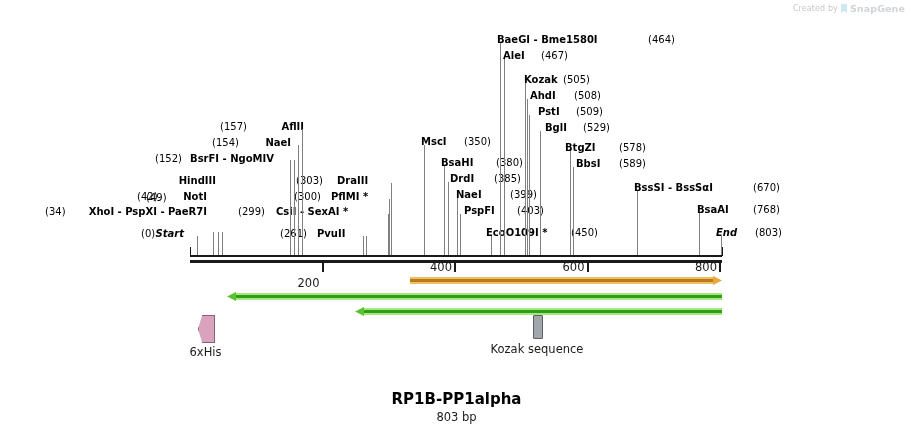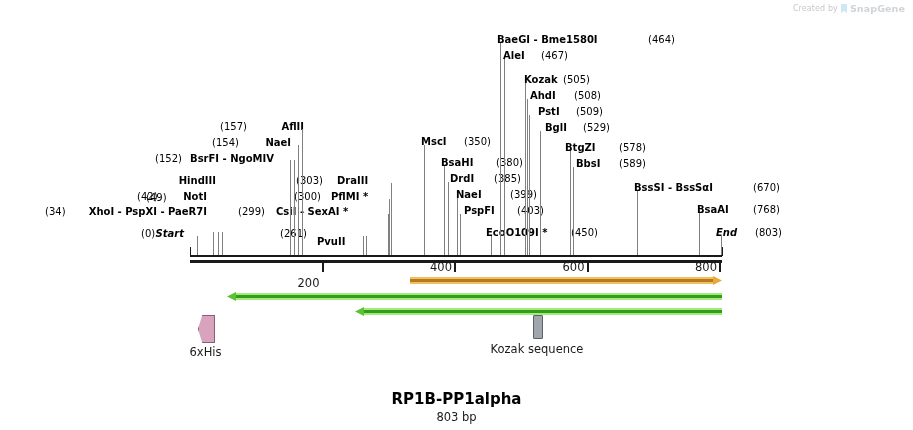--- a/index.html
+++ b/index.html
@@ -148,21 +148,21 @@
       <div class="lbl enz" style="left: auto; top: 205px; right: 706px;">XhoI  -  PspXI  -  PaeR7I</div>
       <div class="lbl pos" style="left: 141px; top: 227px;">(0)</div>
       <div class="lbl enz ital" style="left: auto; top: 227px; right: 729px; padding-left: 7px;">Start</div>
       <div class="lbl pos" style="left: 296px; top: 174px;">(303)</div>
       <div class="lbl enz" style="left: 337px; top: 174px;">DraIII</div>
       <div class="lbl pos" style="left: 294px; top: 190px;">(300)</div>
       <div class="lbl enz" style="left: 331px; top: 190px;">PflMI *</div>
       <div class="lbl pos" style="left: 238px; top: 205px;">(299)</div>
       <div class="lbl enz" style="left: 276px; top: 205px;">CsiI  -  SexAI *</div>
       <div class="lbl pos" style="left: 280px; top: 227px;">(261)</div>
-      <div class="lbl enz" style="left: 317px; top: 227px; margin-top: 8px;">PvuII</div>
+      <div class="lbl enz" style="left: 317px; top: 227px;">PvuII</div>
     </div>
 
   <div id="leaders">
       <div class="leader" style="left: 197px; top: 236px; height: 20px;"></div>
       <div class="leader" style="left: 213px; top: 232px; height: 24px;"></div>
       <div class="leader" style="left: 218px; top: 232px; height: 24px;"></div>
       <div class="leader" style="left: 222px; top: 232px; height: 24px;"></div>
       <div class="leader" style="left: 290px; top: 160px; height: 96px;"></div>
       <div class="leader" style="left: 294px; top: 160px; height: 96px;"></div>
       <div class="leader" style="left: 298px; top: 145px; height: 111px;"></div>

